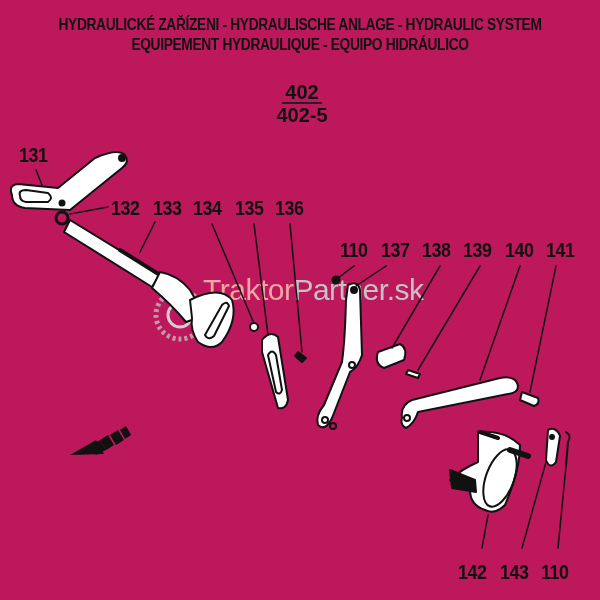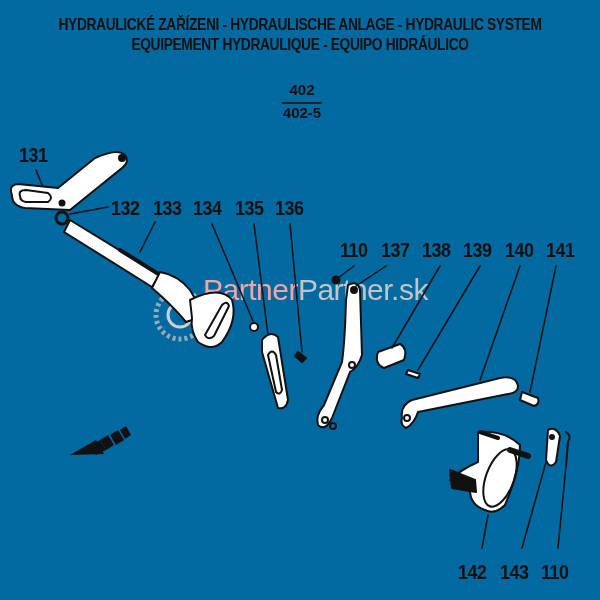--- a/index.html
+++ b/index.html
@@ -1,32 +1,32 @@
 <!DOCTYPE html>
 <html><head>
 <meta charset="utf-8">
 <style>
   html, body { margin: 0; padding: 0; background: #ffffff; }
   .page {
     position: relative; width: 600px; height: 600px; overflow: hidden;
-    background: #0369a1;
+    background: #be185d;
     font-family: "Liberation Sans", sans-serif;
     color: #111;
   }
   .title {
     position: absolute; left: 0; width: 600px; text-align: center;
     font-weight: bold; font-size: 16px; letter-spacing: -0.4px;
     transform: scaleX(0.86); transform-origin: center;
     white-space: nowrap;
   }
   .t1 { top: 16px; }
   .t2 { top: 36px; }
   .model {
     position: absolute; left: 270px; width: 64px; text-align: center;
-    font-weight: bold; font-size: 15px;
+    font-weight: bold; font-size: 20px;
   }
   .model-top { top: 81px; }
   .model-bot { top: 104px; }
   .model-rule { position: absolute; left: 282px; top: 102px; width: 40px; height: 1.5px; background: #222; }
   .part-label {
     position: absolute; font-weight: bold; font-size: 21px;
     transform: scaleX(0.85); transform-origin: left top; white-space: nowrap;
     letter-spacing: -0.5px;
   }
   svg.drawing { position: absolute; left: 0; top: 0; }
@@ -49,21 +49,21 @@
   <div class="model model-top">402</div>
   <div class="model-rule"></div>
   <div class="model model-bot">402-5</div>
 
   <svg class="drawing" width="600" height="600">
     <g fill="none" stroke="#bdbdbd" stroke-width="5" stroke-dasharray="3 3" opacity="0.8">
       <circle cx="180" cy="315" r="24"></circle>
     </g>
     <circle cx="180" cy="315" r="12" fill="none" stroke="#d0d0d0" stroke-width="3"></circle>
   </svg>
-  <div class="wm"><span class="a">Partner</span><span class="b">Partner.sk</span></div>
+  <div class="wm"><span class="a">Traktor</span><span class="b">Partner.sk</span></div>
 
   <svg class="drawing" width="600" height="600">
     <g stroke="#111" stroke-width="2" fill="none" stroke-linecap="round" stroke-linejoin="round">
 
       <g>
         <path d="M12 195 Q8 185 18 184 L58 188 L95 158 Q118 148 125 155 Q130 162 122 168 L70 210 L25 208 Q12 206 12 195 Z" fill="#fff"></path>
         <path d="M20 196 Q18 190 26 190 L48 193 Q54 198 48 202 L26 202 Q20 201 20 196 Z"></path>
         <circle cx="122" cy="158" r="3" fill="#111"></circle>
         <circle cx="62" cy="203" r="2.5" fill="#111"></circle>
       </g>

